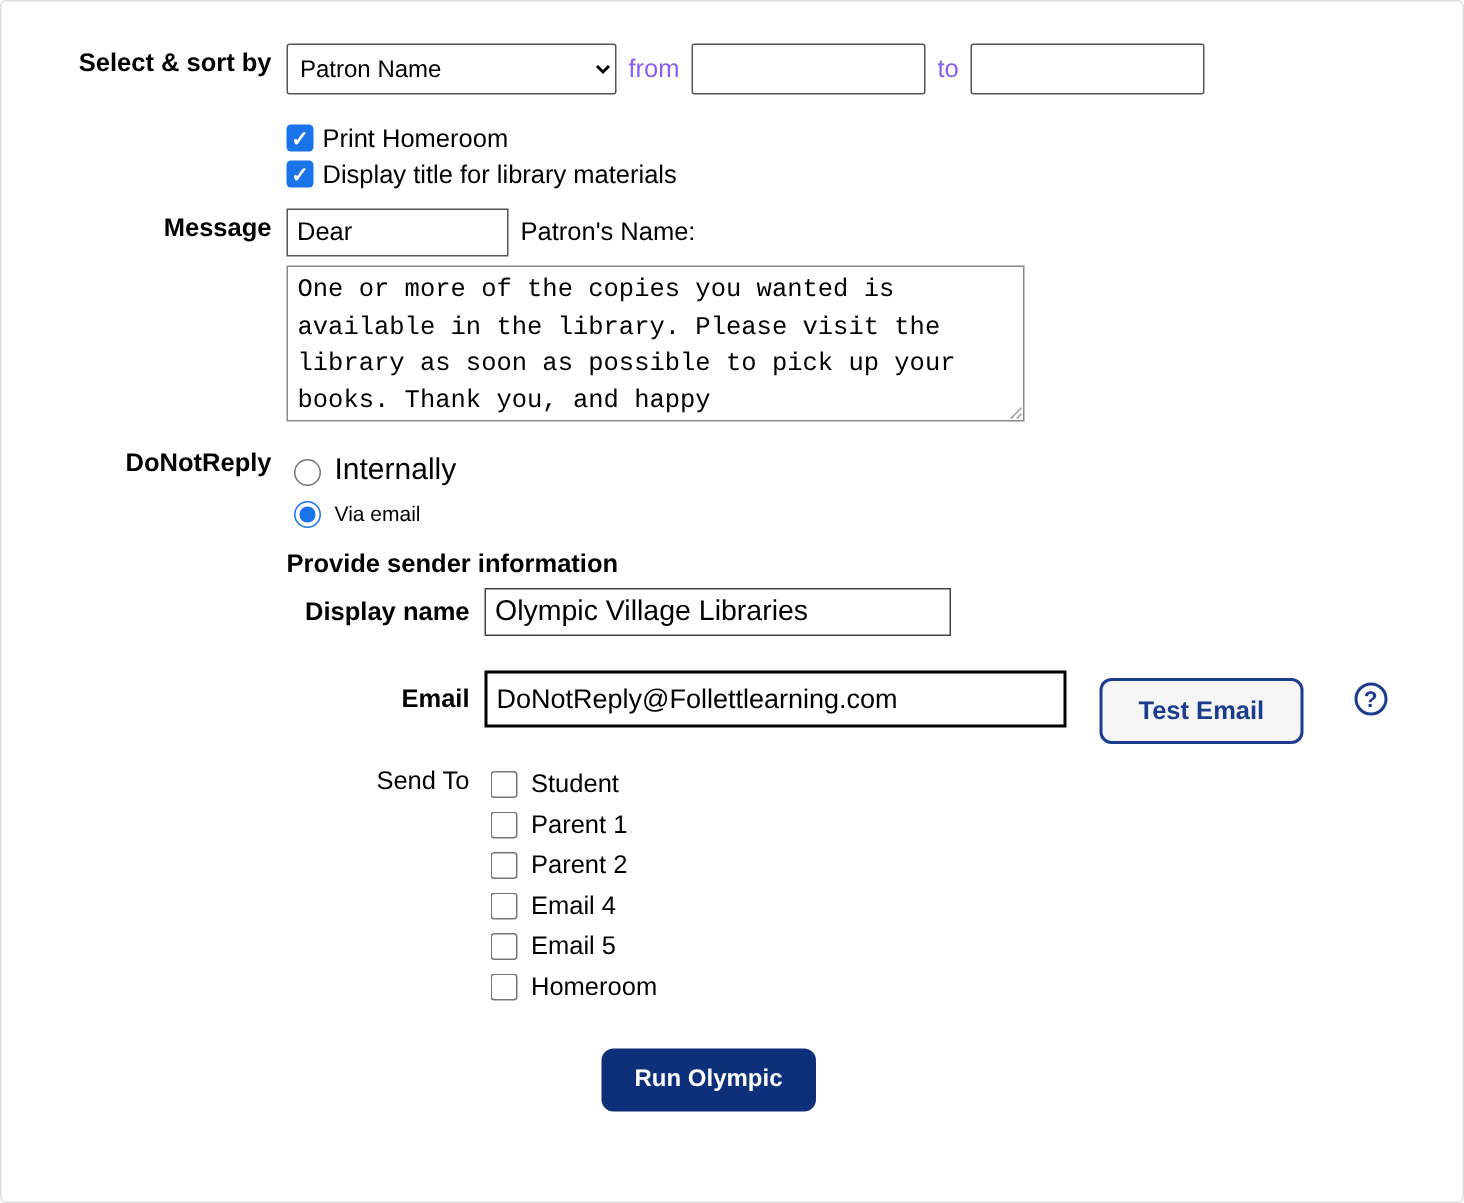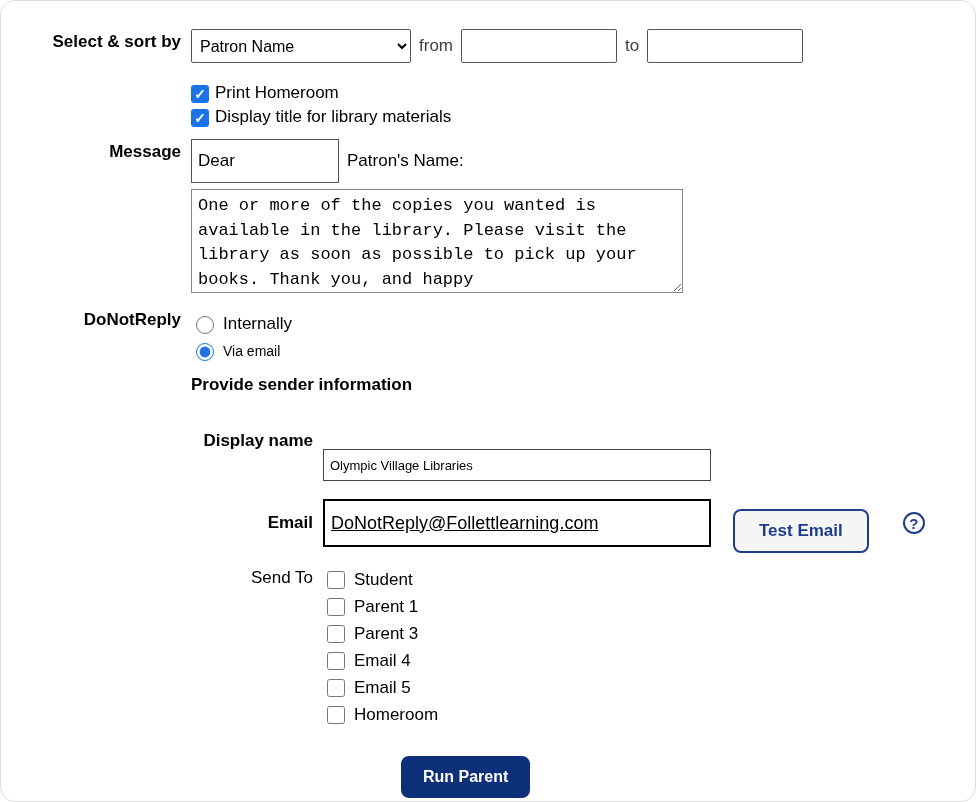--- a/index.html
+++ b/index.html
@@ -6,21 +6,21 @@
     body {
       margin: 0;
       padding: 0;
       font-family: Arial, Helvetica, sans-serif;
       font-size: 16px;
       background: #fff;
       color: #000;
     }
     .container {
       border: 1px solid #ddd;
-      border-radius: 15px;
+      border-radius: 4px;
       padding: 28px 20px 40px 20px;
       width: 976px;
       height: 802px;
     }
     .row {
       display: flex;
       align-items: flex-start;
       margin-bottom: 6px;
     }
     .label-col {
@@ -52,25 +52,25 @@
     .range-input {
       width: 156px;
       height: 34px;
       border: 1px solid #555;
       border-radius: 2px;
       padding: 2px 6px;
       font-size: 16px;
     }
     .mid-label {
       font-size: 17px;
-      color: #404040;
+      color: #8b5cf6;
     }
     .checkbox-row {
       display: flex;
-      align-items: flex-end;
+      align-items: flex-start;
       gap: 6px;
       margin: 4px 0;
     }
     .checked-box {
       width: 18px;
       height: 18px;
       background: #1a73e8;
       border-radius: 3px;
       display: flex;
       align-items: center;
@@ -78,21 +78,21 @@
       color: #fff;
       font-size: 14px;
       font-weight: bold;
       flex-shrink:0;
     }
     .checked-box::after {
       content: "✓";
     }
     .salutation-input {
       width: 148px;
-      height: 44px;
+      height: 32px;
       border: 1px solid #555;
       padding: 2px 6px;
       font-size: 17px;
     }
     .message-textarea {
       width: 492px;
       height: 104px;
       border: 1px solid #888;
       padding: 4px 6px;
       font-family: "Courier New", monospace;
@@ -126,34 +126,32 @@
       margin-bottom: 12px;
     }
     .sub-row .sub-label {
       width: 126px;
       text-align: right;
       padding-right: 4px;
       font-size: 17px;
       font-weight: bold;
     }
     .display-name-input {
-      width: 388px;
+      width: 311px;
       height: 32px;
       border: 1px solid #444;
       padding: 2px 6px;
-      font-size: 13px;
-      margin-top: 48px;
+      font-size: 19px;
     }
     .email-input {
       width: 388px;
-      height: 48px;
+      height: 38px;
       border: 2px solid #000;
       padding: 2px 6px;
       font-size: 18px;
-      text-decoration: underline;
     }
     .test-email-btn {
       height: 44px;
       padding: 0 24px;
       margin-left: 16px;
       border: 2px solid #1c3d8e;
       border-radius: 8px;
       background: #f5f5f5;
       color: #1c3d8e;
       font-weight: bold;
@@ -254,21 +252,21 @@
       </div>
       <textarea class="message-textarea" style="">One or more of the copies you wanted is available in the library. Please visit the library as soon as possible to pick up your books. Thank you, and happy</textarea>
     </div>
   </div>
 
   <div class="row" style="margin-top:10px;">
     <div class="label-col">DoNotReply</div>
     <div class="body-col">
       <div class="radio-row">
         <input type="radio" name="dist" style="">
-        <span style="font-size:17px;">Internally</span>
+        <span style="font-size:20px;">Internally</span>
       </div>
       <div class="radio-row">
         <input type="radio" name="dist" checked="" style="">
         <span style="font-size:14px;">Via email</span>
       </div>
 
       <div class="sender-label">Provide sender information</div>
 
       <div class="sub-row">
         <span class="sub-label">Display name</span>
@@ -288,34 +286,34 @@
           <div class="sendto-item">
             <input type="checkbox" style="">
             <span style="font-size:17px;">Student</span>
           </div>
           <div class="sendto-item">
             <input type="checkbox" style="">
             <span style="font-size:17px;">Parent 1</span>
           </div>
           <div class="sendto-item">
             <input type="checkbox" style="">
-            <span style="font-size:17px;">Parent 3</span>
+            <span style="font-size:17px;">Parent 2</span>
           </div>
           <div class="sendto-item">
             <input type="checkbox" style="">
             <span style="font-size:17px;">Email 4</span>
           </div>
           <div class="sendto-item">
             <input type="checkbox" style="">
             <span style="font-size:17px;">Email 5</span>
           </div>
           <div class="sendto-item">
             <input type="checkbox" style="">
             <span style="font-size:17px;">Homeroom</span>
           </div>
         </div>
       </div>
 
-      <button class="run-btn">Run Parent</button>
+      <button class="run-btn">Run Olympic</button>
     </div>
   </div>
 
 </div>
 
 </body></html>

